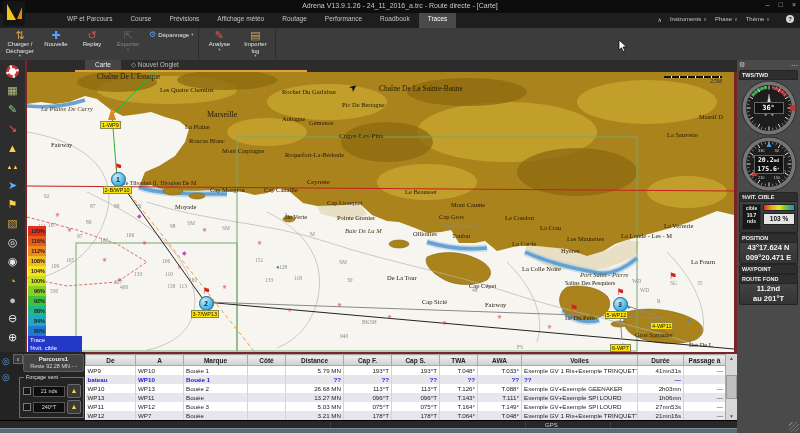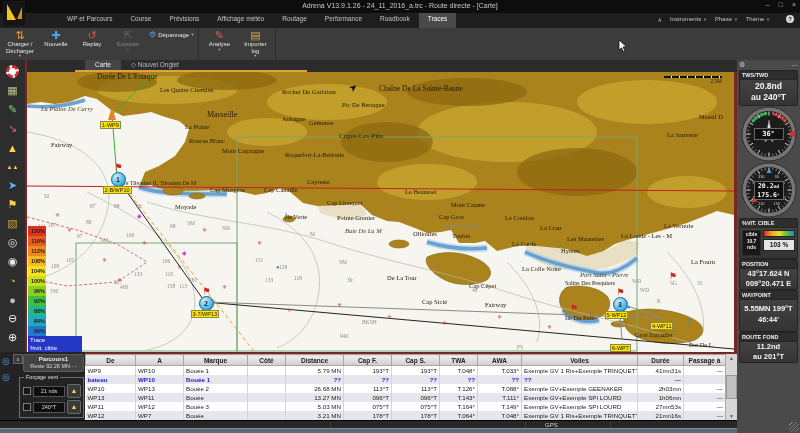--- a/index.html
+++ b/index.html
@@ -302,21 +302,21 @@
     <rect x="49" y="171" width="161" height="108" fill="none" stroke="#74a874" stroke-width="1"></rect>
     <g id="routes">
             <polyline points="0,114 707,119" fill="none" stroke="#c42020" stroke-width="1"></polyline>
             <polyline points="90,106 178,230 707,277" fill="none" stroke="#222222" stroke-width="1"></polyline>
             <polyline points="178,230 635,246 592,231 595,268" fill="none" stroke="#8a8a8a" stroke-width="1"></polyline>
             <polyline points="128,0 85,43 90,106" fill="none" stroke="#30b030" stroke-width="1"></polyline>
             <polyline points="90,106 230,283" fill="none" stroke="#ff9830" stroke-width="1" stroke-dasharray="4,3"></polyline>
           </g>
   </svg>
   <div id="map-overlay">
-          <span class="place" style="left: 70px; top: 1px; font-size: 7.5px;">Durée De L'Estaque</span>
+          <span class="place" style="left: 70px; top: 1px; font-size: 7.5px;">Chaîne De L'Estaque</span>
           <span class="place" style="left: 133px; top: 14px;">Les Quatre Chemins</span>
           <span class="place" style="left: 255px; top: 16px;">Rocher Du Garlaban</span>
           <span class="place" style="left: 352px; top: 13px; font-size: 7.5px;">Chaîne De La Sainte-Baune</span>
           <span class="place" style="left: 315px; top: 29px;">Pic De Bertagne</span>
           <span class="place i" style="left: 14px; top: 33px;">La Plaine De Carry</span>
           <span class="place" style="left: 180px; top: 39px; font-size: 8px;">Marseille</span>
           <span class="place" style="left: 255px; top: 43px;">Aubagne</span>
           <span class="place" style="left: 282px; top: 47px;">Gémenos</span>
           <span class="place" style="left: 158px; top: 51px;">La Plaine</span>
           <span class="place" style="left: 312px; top: 61px; font-size: 7px;">Cuges-Les-Pins</span>
@@ -468,24 +468,20 @@
   <div>Trace</div>
   <div>%vit. cible</div>
 </div>
 
 <div id="rpanel">
   <div id="rp-head">
     <span>⚙</span>
     <span>···</span>
   </div>
   <div class="sec-label">TWS/TWD</div>
-  <div class="sec-val tws-val">
-    <div>20.8nd</div>
-        <div>au 240°T</div>
-  </div>
   <div class="dial" id="dial1">
     <svg width="56" height="56" viewBox="-28 -28 56 56">
       <circle r="27" fill="#757575" stroke="#2e2e2e" stroke-width="1"></circle>
       <circle r="23" fill="#1d1d1d"></circle>
       <path d="M -16.8,-11.8 A 20.5,20.5 0 0 1 -1.8,-20.4" fill="none" stroke="#2fa04a" stroke-width="3"></path>
       <path d="M 3.6,-20.2 A 20.5,20.5 0 0 1 16.8,-11.8" fill="none" stroke="#c43030" stroke-width="3"></path>
       <g id="d1ticks" stroke="#dddddd">
             <line x1="0" y1="-18.5" x2="0" y2="-22.5" stroke-width="1"></line>
             <line x1="3.4729635533386065" y1="-19.69615506024416" x2="3.9070839975059326" y2="-22.15817444277468" stroke-width="0.5"></line>
             <line x1="6.840402866513374" y1="-18.79385241571817" x2="7.6954532248275465" y2="-21.14308396768294" stroke-width="0.5"></line>
@@ -603,24 +599,20 @@
       <div class="vit-grad"></div>
       <div class="vit-pct">103 %</div>
     </div>
   </div>
   <div class="sec-label">POSITION</div>
   <div class="sec-val pos-val">
     <div>43°17.624 N</div>
         <div>009°20.471 E</div>
   </div>
   <div class="sec-label">WAYPOINT</div>
-  <div class="sec-val wp-val">
-    <div>5.55MN 199°T</div>
-        <div>46:44'</div>
-  </div>
   <div class="sec-label">ROUTE FOND</div>
   <div class="sec-val pos-val">
     <div>11.2nd</div>
         <div>au 201°T</div>
   </div>
   <div id="rp-grip"></div>
 </div>
 
 <div id="blp">
   <span class="mini-ic" style="top:4px;">◎</span>

